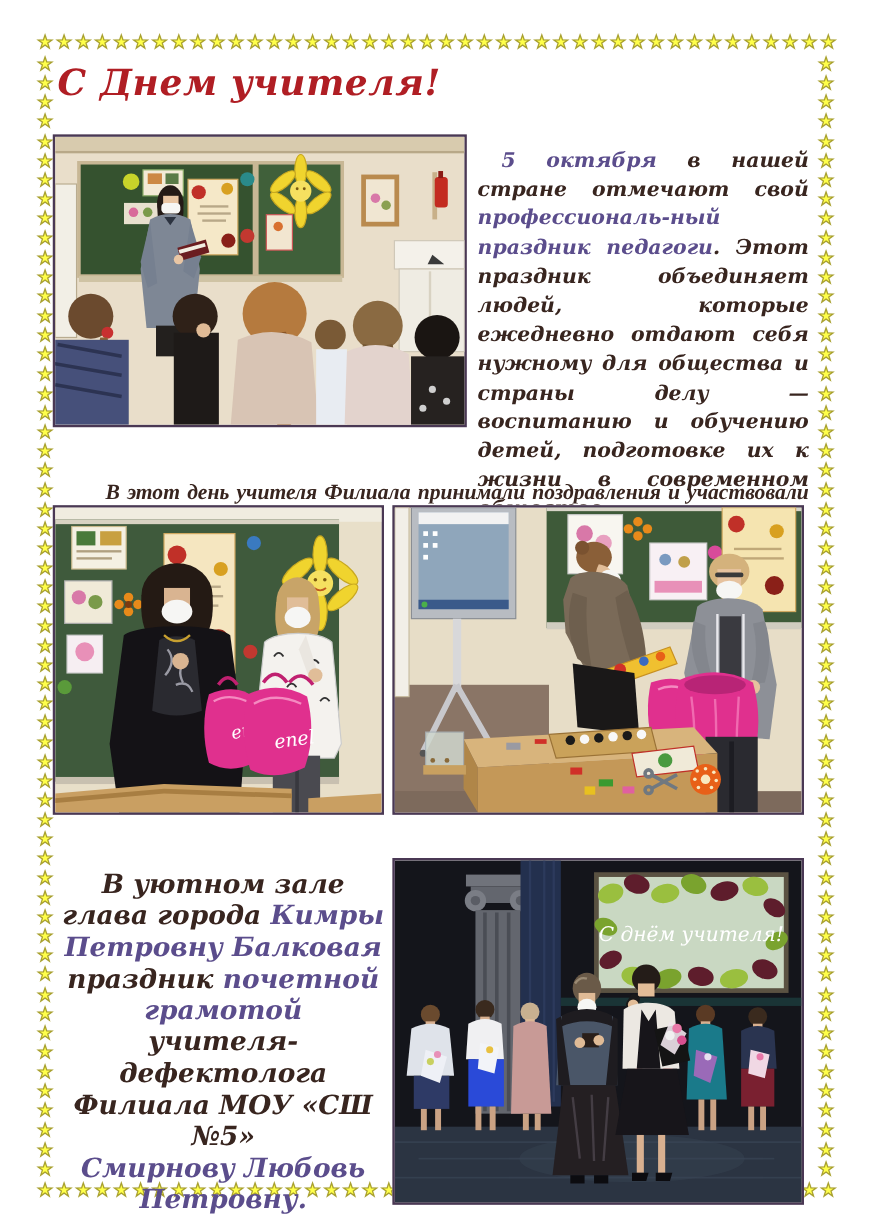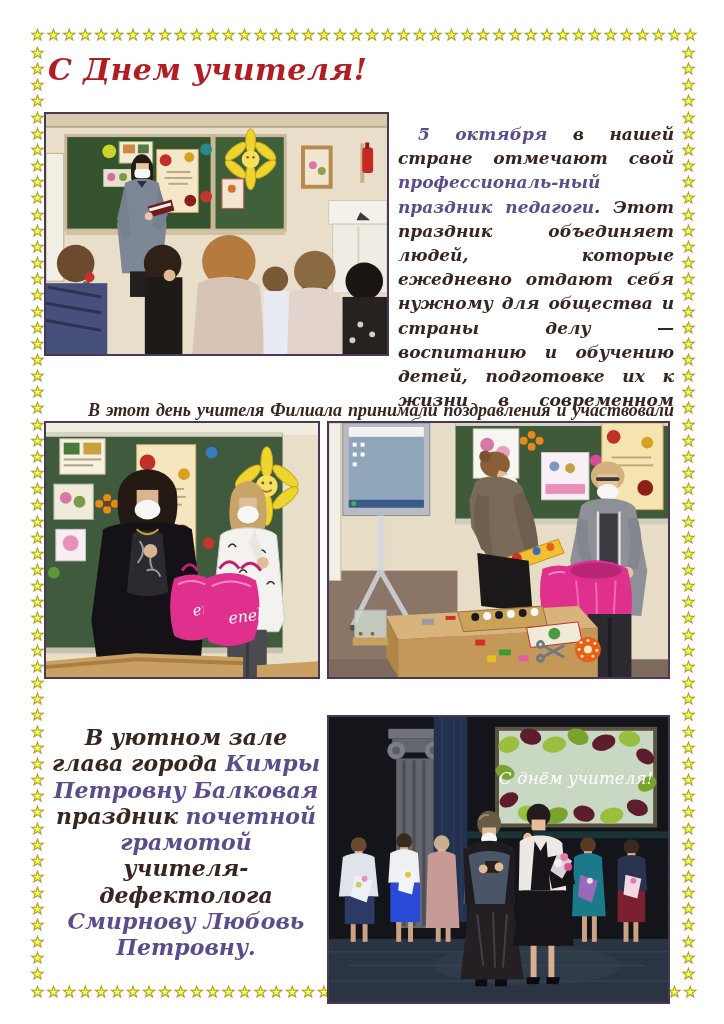--- a/index.html
+++ b/index.html
@@ -613,20 +613,21 @@
       </g>
     </svg>
   </div>
 
   <div class="award rt">
     <div><span>В уютном зале</span></div>
     <div><span>глава города </span><span class="accent">Кимры</span></div>
     <div><span class="accent">Петровну Балковая</span></div>
     <div><span>праздник </span><span class="accent">почетной грамотой</span></div>
     <div><span>учителя-дефектолога</span></div>
+    <div><span>Филиала  МОУ «СШ №5»</span></div>
     <div><span class="accent">Смирнову Любовь Петровну.</span></div>
   </div>
 
   <div class="photo" id="photo4">
     <svg viewBox="0 0 343 289" preserveAspectRatio="none">
       <rect width="343" height="289" fill="#14151b"></rect>
       <rect x="0" y="225" width="343" height="64" fill="#2b3442"></rect>
       <g stroke="#3a4656" stroke-width="1.5" opacity="0.7">
         <path d="M0,238 h343 M20,252 h300 M0,268 h343"></path>
       </g>

